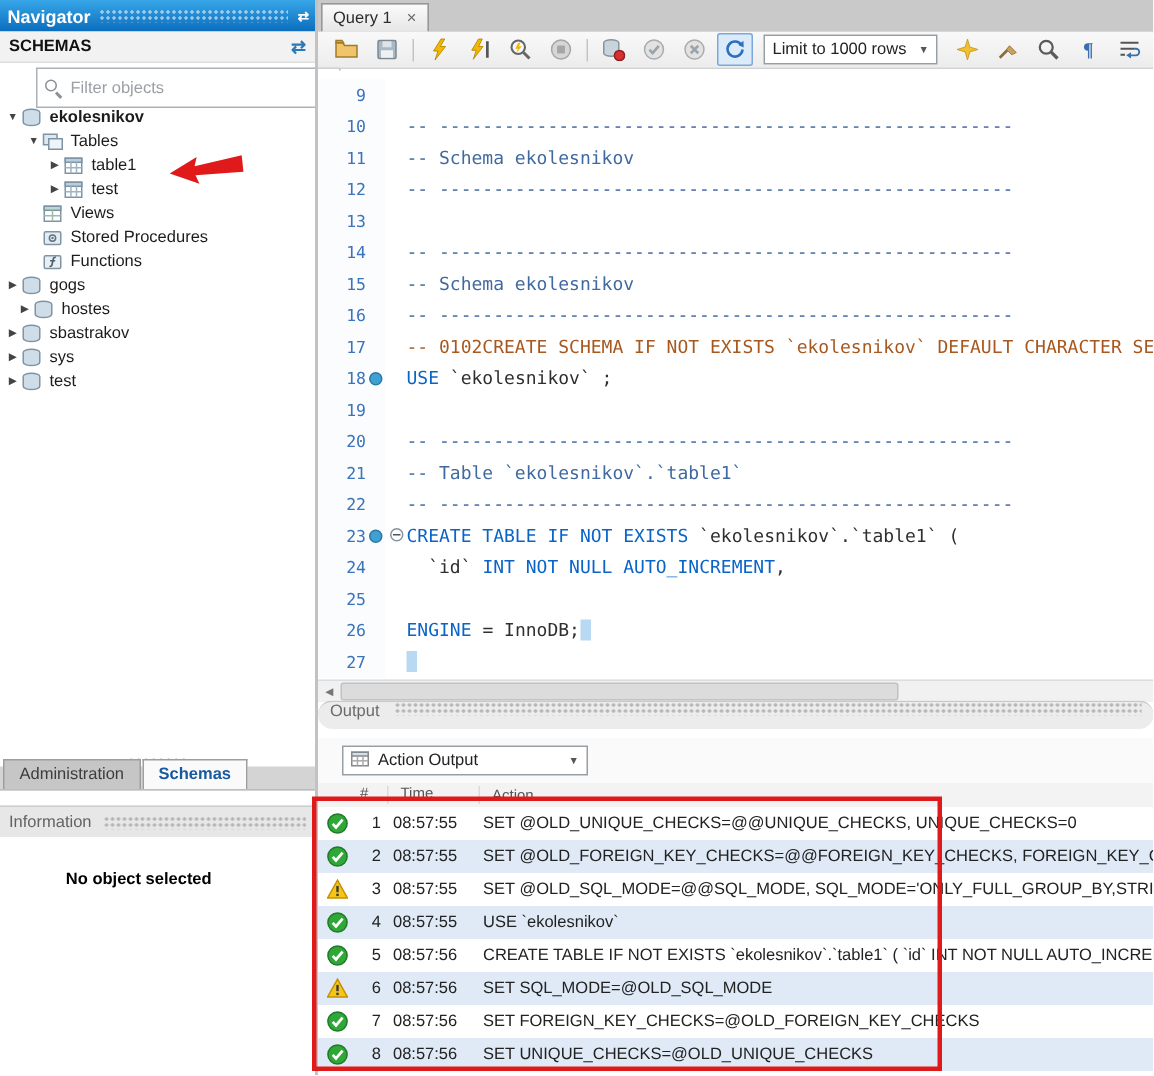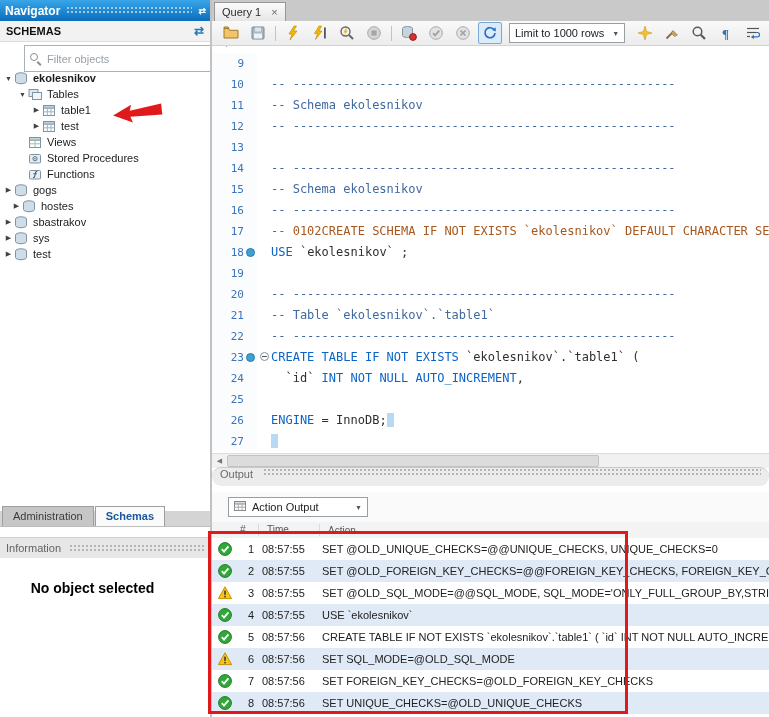--- a/index.html
+++ b/index.html
@@ -24,21 +24,21 @@
   .tree-icon svg{display:block;}
   .tree-label{font-size:11px;color:#1c1c1c;}
 
   .splitter{position:absolute;left:0;top:502px;width:210px;height:8px;}
   .splitter::after{content:"";position:absolute;left:85px;top:3px;width:40px;height:3px;background-image:radial-gradient(#9aa 1px,transparent 1.2px);background-size:5px 3px;}
   .left-tabs{position:absolute;left:0;top:511px;width:210px;height:16px;background:#d4d4d4;display:flex;align-items:flex-end;box-sizing:border-box;border-bottom:1px solid #bdbdbd;padding-left:2px;}
   .left-tab{padding:3px 10px 4px 10px;background:#c6c6c6;border:1px solid #9e9e9e;border-bottom:none;color:#3c3c3c;margin-right:1px;}
   .left-tab.active{background:#fafafa;color:#17589f;font-weight:bold;}
   .info-header{position:absolute;left:0;top:537px;width:210px;height:21px;background:#e7e7e7;border-top:1px solid #cfcfcf;display:flex;align-items:center;box-sizing:border-box;padding:0 6px;color:#636363;}
   .info-dots{flex:1;height:9px;margin-left:8px;background-image:radial-gradient(#b5b5b5 1px,transparent 1.2px);background-size:4px 4px;}
-  .no-object{position:absolute;left:0;top:580px;width:185px;text-align:center;font-weight:bold;font-size:14px;color:#000;}
+  .no-object{position:absolute;left:0;top:580px;width:185px;text-align:center;font-weight:bold;font-size:11px;color:#000;}
 
   .v-divider{position:absolute;left:210px;top:0;width:2px;height:717px;background:#c2c2c2;}
 
   
   .main{position:absolute;left:212px;top:0;width:557px;height:717px;}
   .tab-bar{position:absolute;left:0;top:0;width:557px;height:21px;background:#c9c9c9;border-bottom:1px solid #a6a6a6;}
   .query-tab{position:absolute;left:2px;top:2px;height:18px;padding:0 7px;background:linear-gradient(#fbfbfb,#e6e6e6);border:1px solid #979797;border-bottom:none;display:flex;align-items:center;gap:10px;font-size:11px;color:#2c2c2c;}
   .tab-close{color:#666;font-size:11px;line-height:10px;}
 
   .toolbar{position:absolute;left:0;top:21px;width:557px;height:25px;background:linear-gradient(#f9f9f9,#ececec);border-bottom:1px solid #d2d2d2;display:flex;align-items:center;box-sizing:border-box;padding-left:7px;}
@@ -64,21 +64,21 @@
   .seg-pl{color:#2f2f2f;}
   .seg-sel{background:#b9d9f3;}
 
   .hscroll{position:absolute;left:0;top:453px;width:557px;height:14px;background:#f1f1f1;border-top:1px solid #dcdcdc;display:flex;align-items:center;}
   .hscroll-btn{width:15px;text-align:center;font-size:7px;color:#777;}
   .hscroll-thumb{width:370px;height:10px;background:#dcdcdc;border:1px solid #c2c2c2;border-radius:2px;}
 
   .output-header{position:absolute;left:0;top:467px;width:557px;height:19px;background:#ececec;border-top:1px solid #c8c8c8;display:flex;align-items:flex-start;box-sizing:border-box;padding:0 8px;color:#6b6b6b;border-radius:11px;}
   .out-dots{flex:1;height:9px;margin-left:10px;background-image:radial-gradient(#b5b5b5 1px,transparent 1.2px);background-size:4px 4px;}
   .output-toolbar{position:absolute;left:0;top:492px;width:557px;height:30px;background:#fafafa;}
-  .action-dropdown{position:absolute;left:16px;top:5px;width:140px;height:20px;border:1px solid #979fa5;background:#fff;display:flex;align-items:center;box-sizing:border-box;padding:0 5px;gap:6px;color:#222;}
+  .action-dropdown{position:absolute;left:16px;top:5px;width:164px;height:20px;border:1px solid #979fa5;background:#fff;display:flex;align-items:center;box-sizing:border-box;padding:0 5px;gap:6px;color:#222;}
   .action-dropdown .dd-arrow{margin-left:auto;}
 
   .grid-header{position:absolute;left:0;top:522px;width:557px;height:16px;background:#f3f3f3;border-bottom:1px solid #d0d0d0;display:flex;align-items:center;font-size:10px;color:#555;}
   .grid-rows{position:absolute;left:0;top:538px;width:557px;bottom:0;}
   .grid-row{height:22px;display:flex;align-items:center;background:#fff;}
   .grid-row.alt{background:#dfeaf6;}
   .cell-status{width:26px;flex:none;display:flex;justify-content:center;align-items:center;}
   .cell-num{width:16px;flex:none;text-align:right;}
   .cell-time{width:52px;flex:none;padding-left:8px;}
   .cell-action{flex:1;padding-left:8px;overflow:hidden;white-space:nowrap;}

